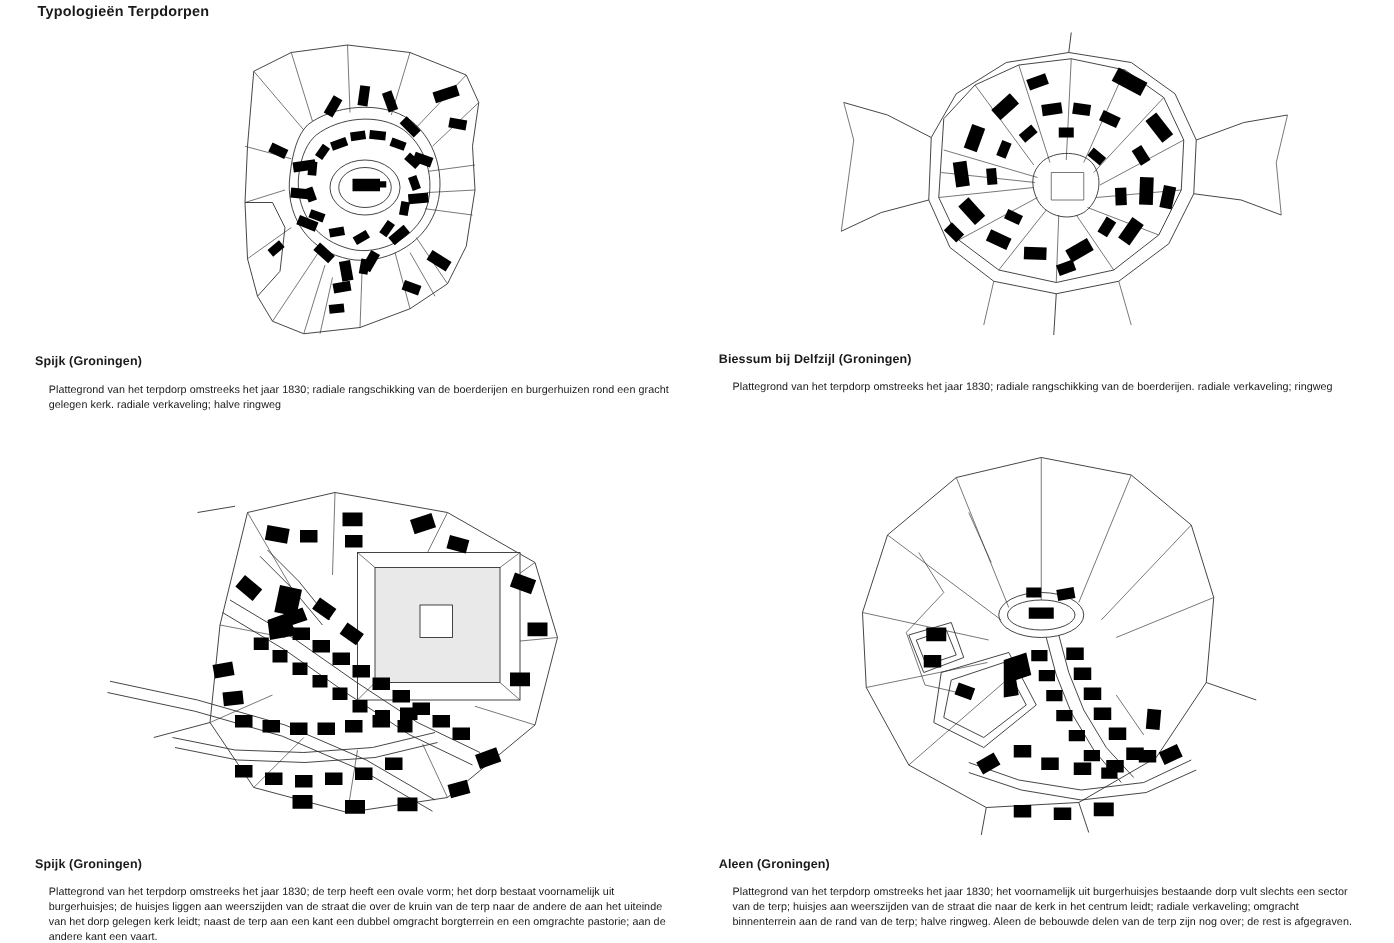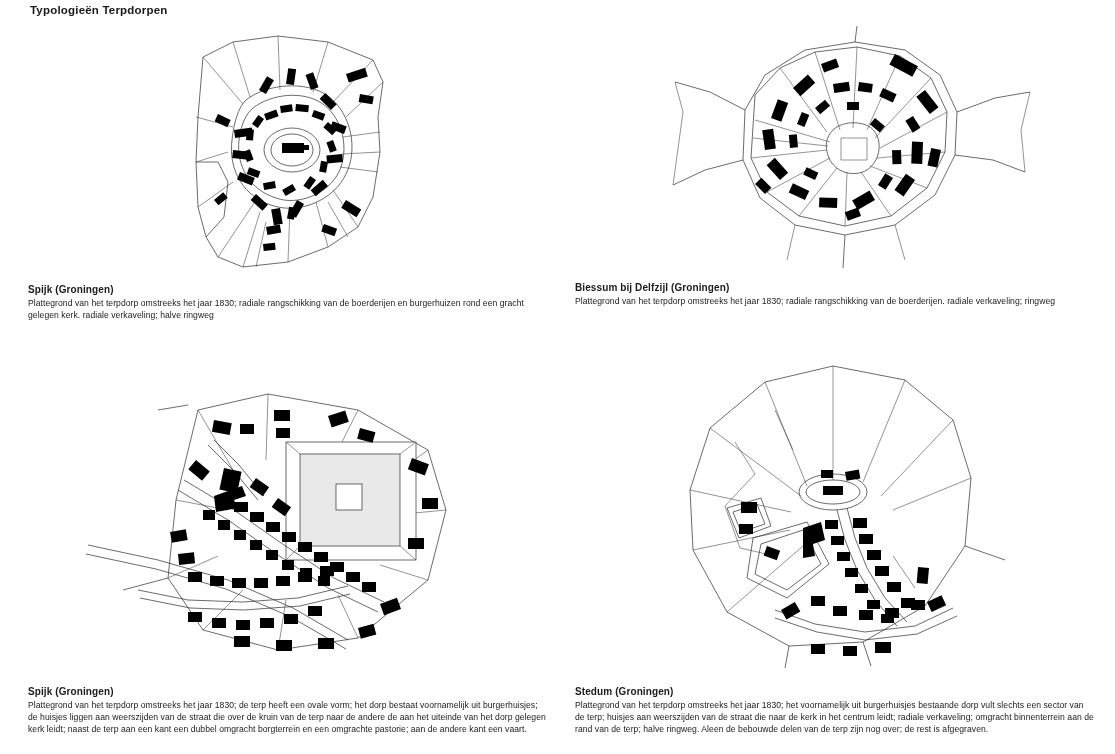--- a/index.html
+++ b/index.html
@@ -42,21 +42,21 @@
   }
   .cap-title {
     font-size: 10px;
     font-weight: bold;
     margin: 0 0 3px 0;
     letter-spacing: 0.1px;
   }
   .cap-body {
     font-size: 8.6px;
     line-height: 1.38;
-    margin: 0;
+    margin: 11px;
     letter-spacing: 0.05px;
   }
   .cap-tl { top: 262px; }
   .cap-tr { top: 262px; }
   .cap-bl { top: 336px; }
   .cap-br { top: 336px; }
 
   
   svg .thin   { fill: none; stroke: #2b2b2b; stroke-width: 0.7; }
   svg .thinner{ fill: none; stroke: #3a3a3a; stroke-width: 0.55; }
@@ -381,16 +381,16 @@
       <rect class="bld" x="206" y="260" width="16" height="11" transform="rotate(-30 206 260)"></rect>
       <path class="bld" d="M228 178 L246 172 L250 190 L238 194 L240 206 L228 208 Z"></path>
       <rect class="bld" x="166" y="152" width="16" height="11"></rect>
       <rect class="bld" x="164" y="174" width="14" height="10"></rect>
       <rect class="bld" x="192" y="196" width="14" height="10" transform="rotate(20 192 196)"></rect>
       <rect class="bld" x="270" y="122" width="14" height="9" transform="rotate(-10 270 122)"></rect>
       <rect class="bld" x="246" y="120" width="12" height="8"></rect>
     </g>
   </svg>
   <div class="caption cap-br">
-    <p class="cap-title">Stedum (Groningen)</p>
+    <p class="cap-title">Aleen (Groningen)</p>
     <p class="cap-body">Plattegrond van het terpdorp omstreeks het jaar 1830; het voornamelijk uit burgerhuisjes bestaande dorp vult slechts een sector van de terp; huisjes aan weerszijden van de straat die naar de kerk in het centrum leidt; radiale verkaveling; omgracht binnenterrein aan de rand van de terp; halve ringweg. Aleen de bebouwde delen van de terp zijn nog over; de rest is afgegraven.</p>
   </div>
 </div>
 
 </body></html>

